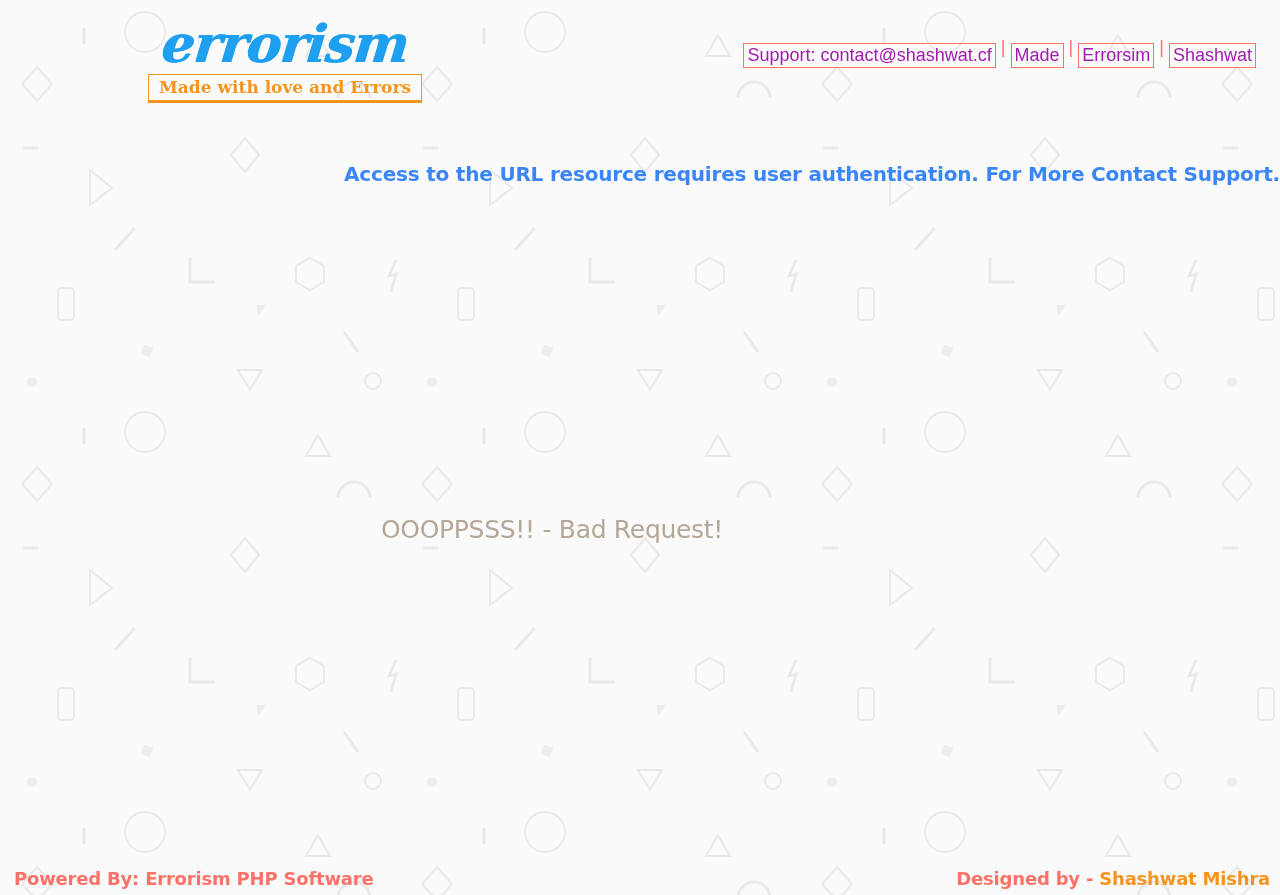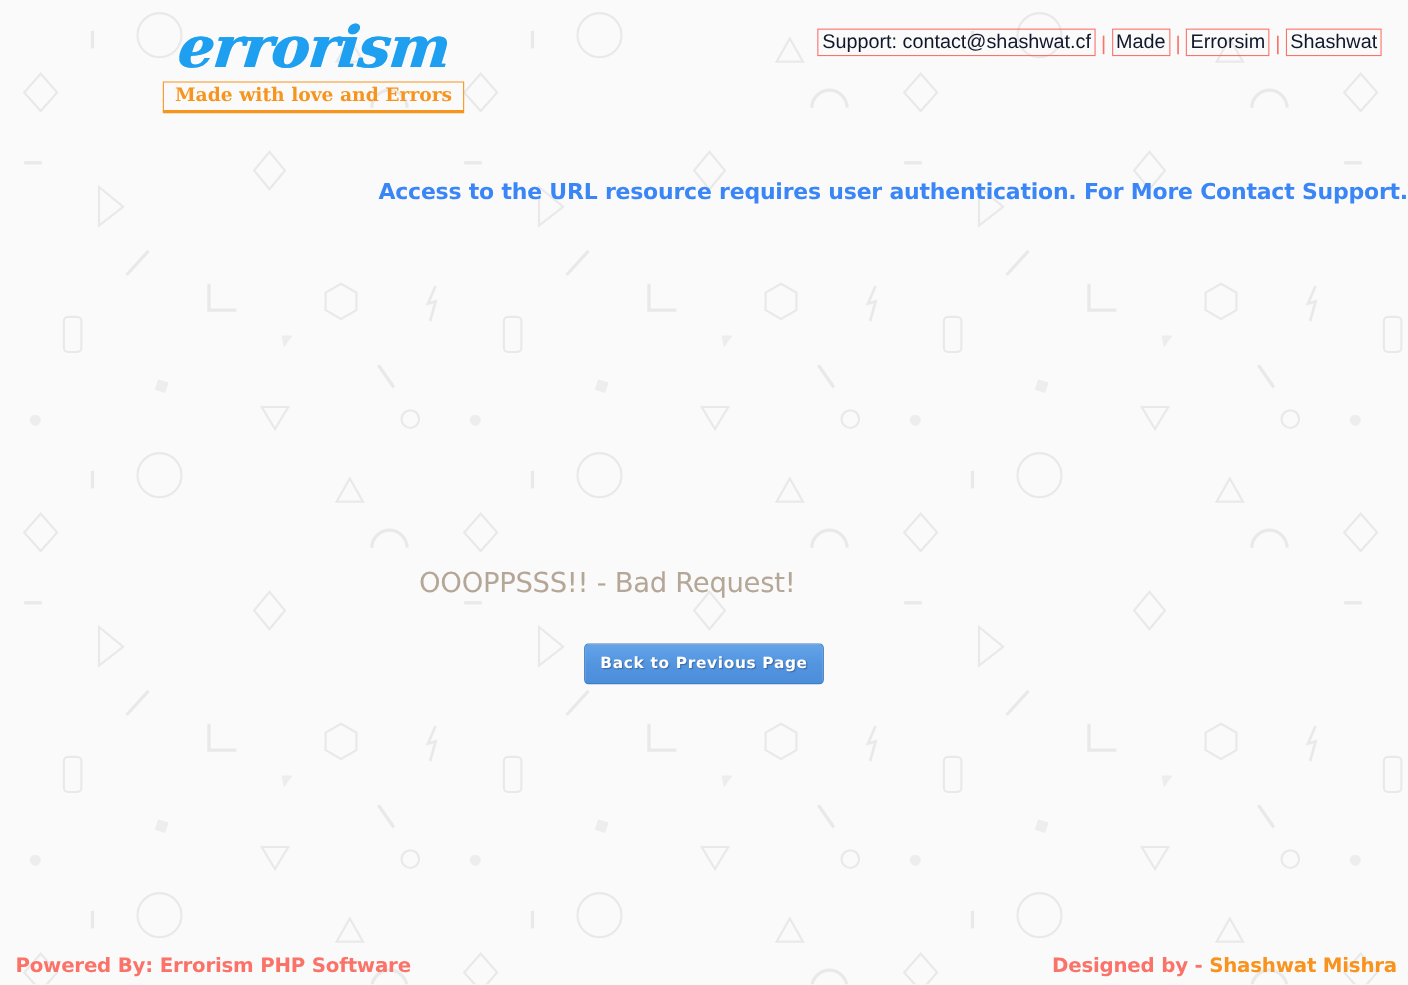--- a/index.html
+++ b/index.html
@@ -67,23 +67,24 @@
     display: flex;
     align-items: center;
     font-size: 18px;
     line-height: 20px;
     color: #fa7268;
     white-space: nowrap;
   }
   #topnav .navlink {
     border: 1px solid #fa7268;
     padding: 1px 3px 2px 3px;
-    color: #0f172a;
+    color: #a21caf;
     text-decoration: none;
     display: inline-block;
+    margin-top: 17px;
   }
   #topnav .navsep {
     padding: 0 5px;
     color: #fa7268;
   }
 
   
   #message {
     position: absolute;
     left: 0; top: 162px;
@@ -242,23 +243,20 @@
     <a class="navlink" href="#">Errorsim</a>
     <span class="navsep">|</span>
     <a class="navlink" href="#">Shashwat</a>
   </div>
 
   <div id="message">Access to the URL resource requires user authentication. For More Contact Support.</div>
 
 
   <div id="subtitle">OOOPPSSS!! - Bad Request!</div>
 
-  <div id="back-wrap">
-    <a id="back-button" href="#">Back to Previous Page</a>
-  </div>
 
   <div id="footer-left">Powered By: Errorism PHP Software</div>
 
   <div id="footer-right">
     <span>Designed by - </span><span class="author">Shashwat Mishra</span>
   </div>
 
 </div>
 
 </body></html>

